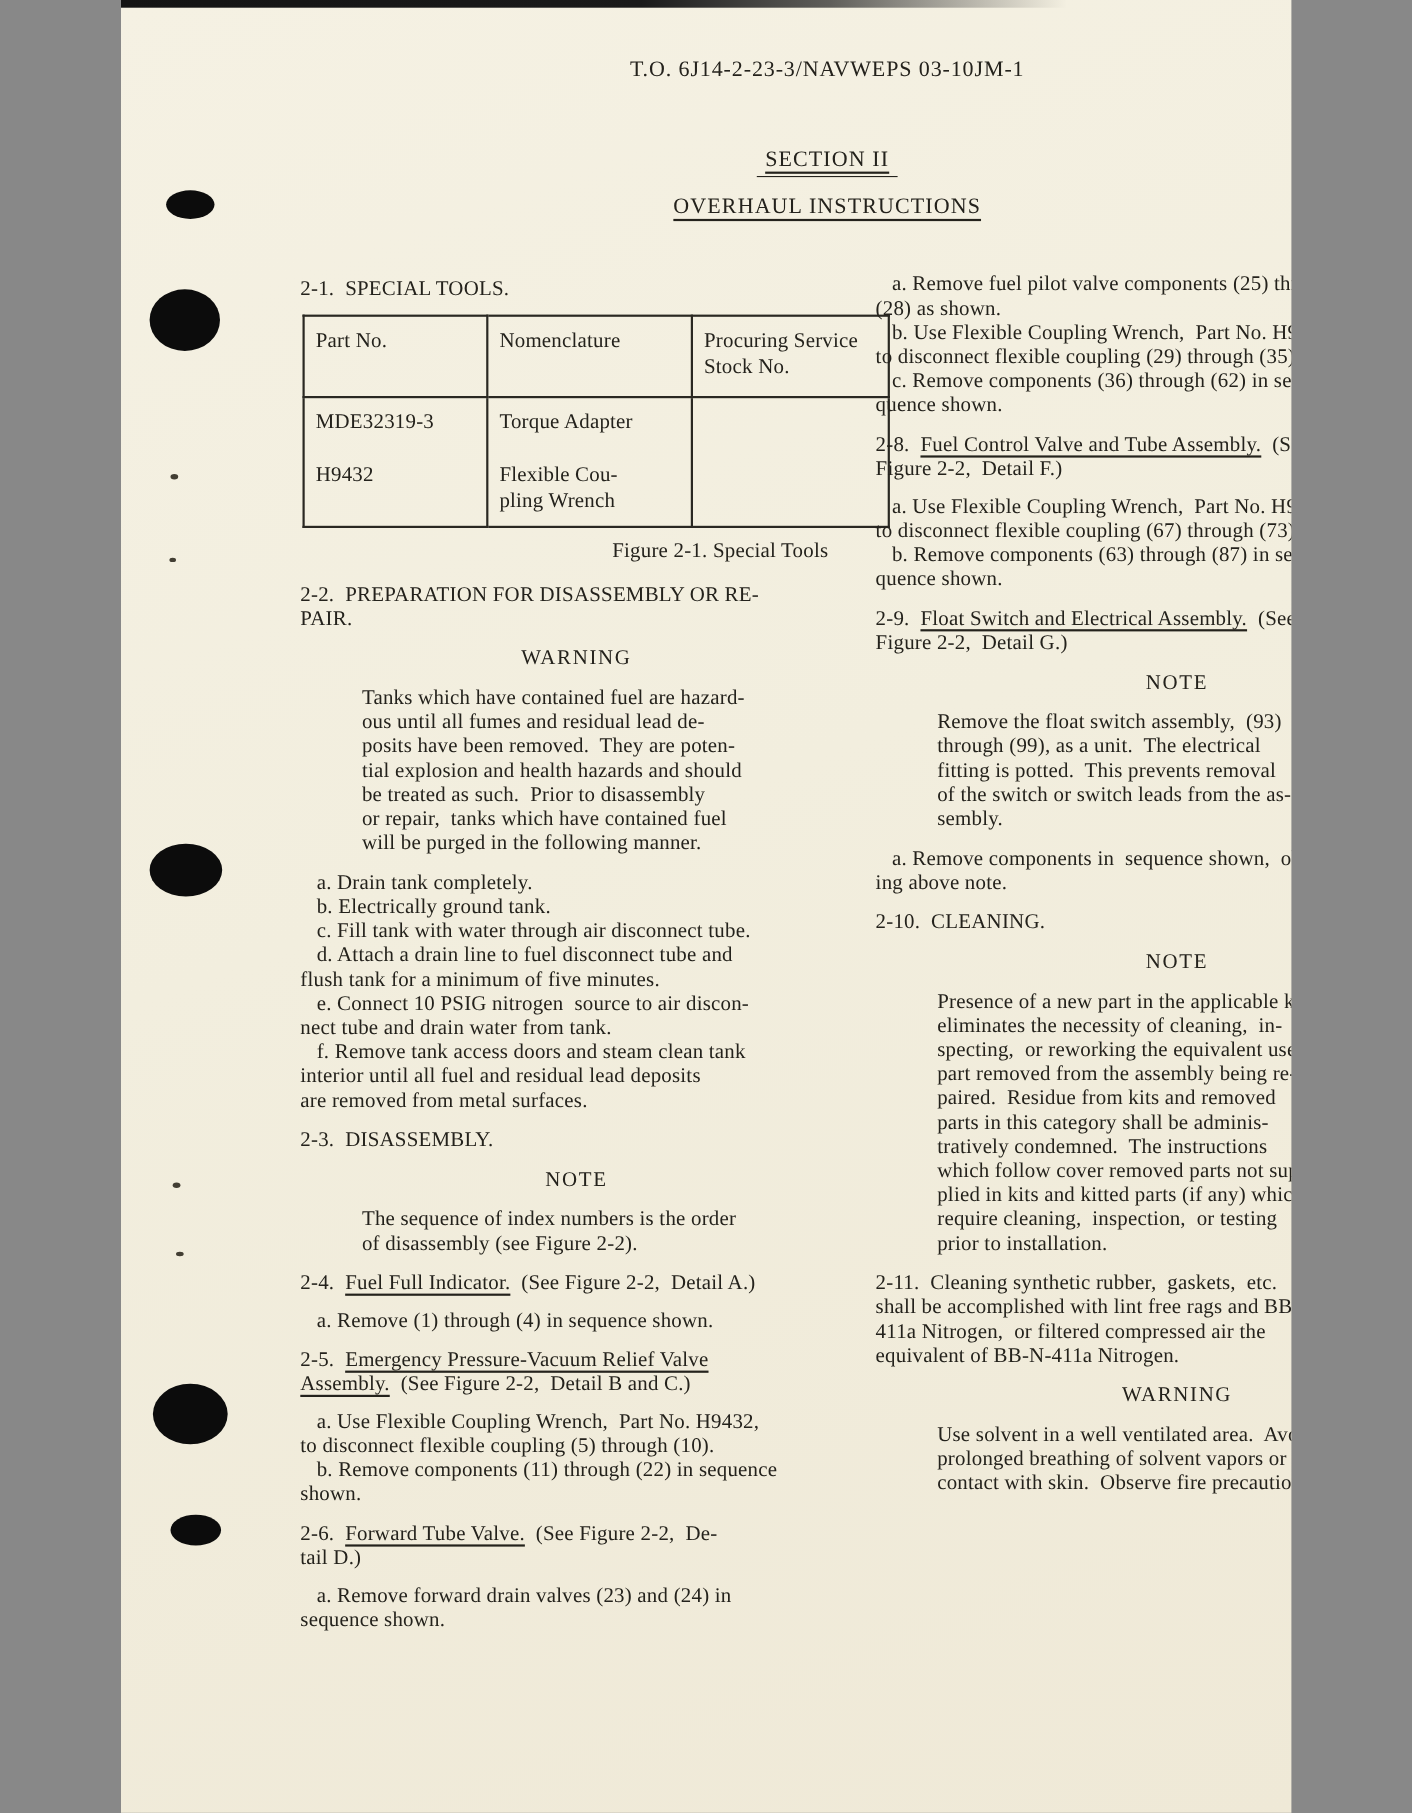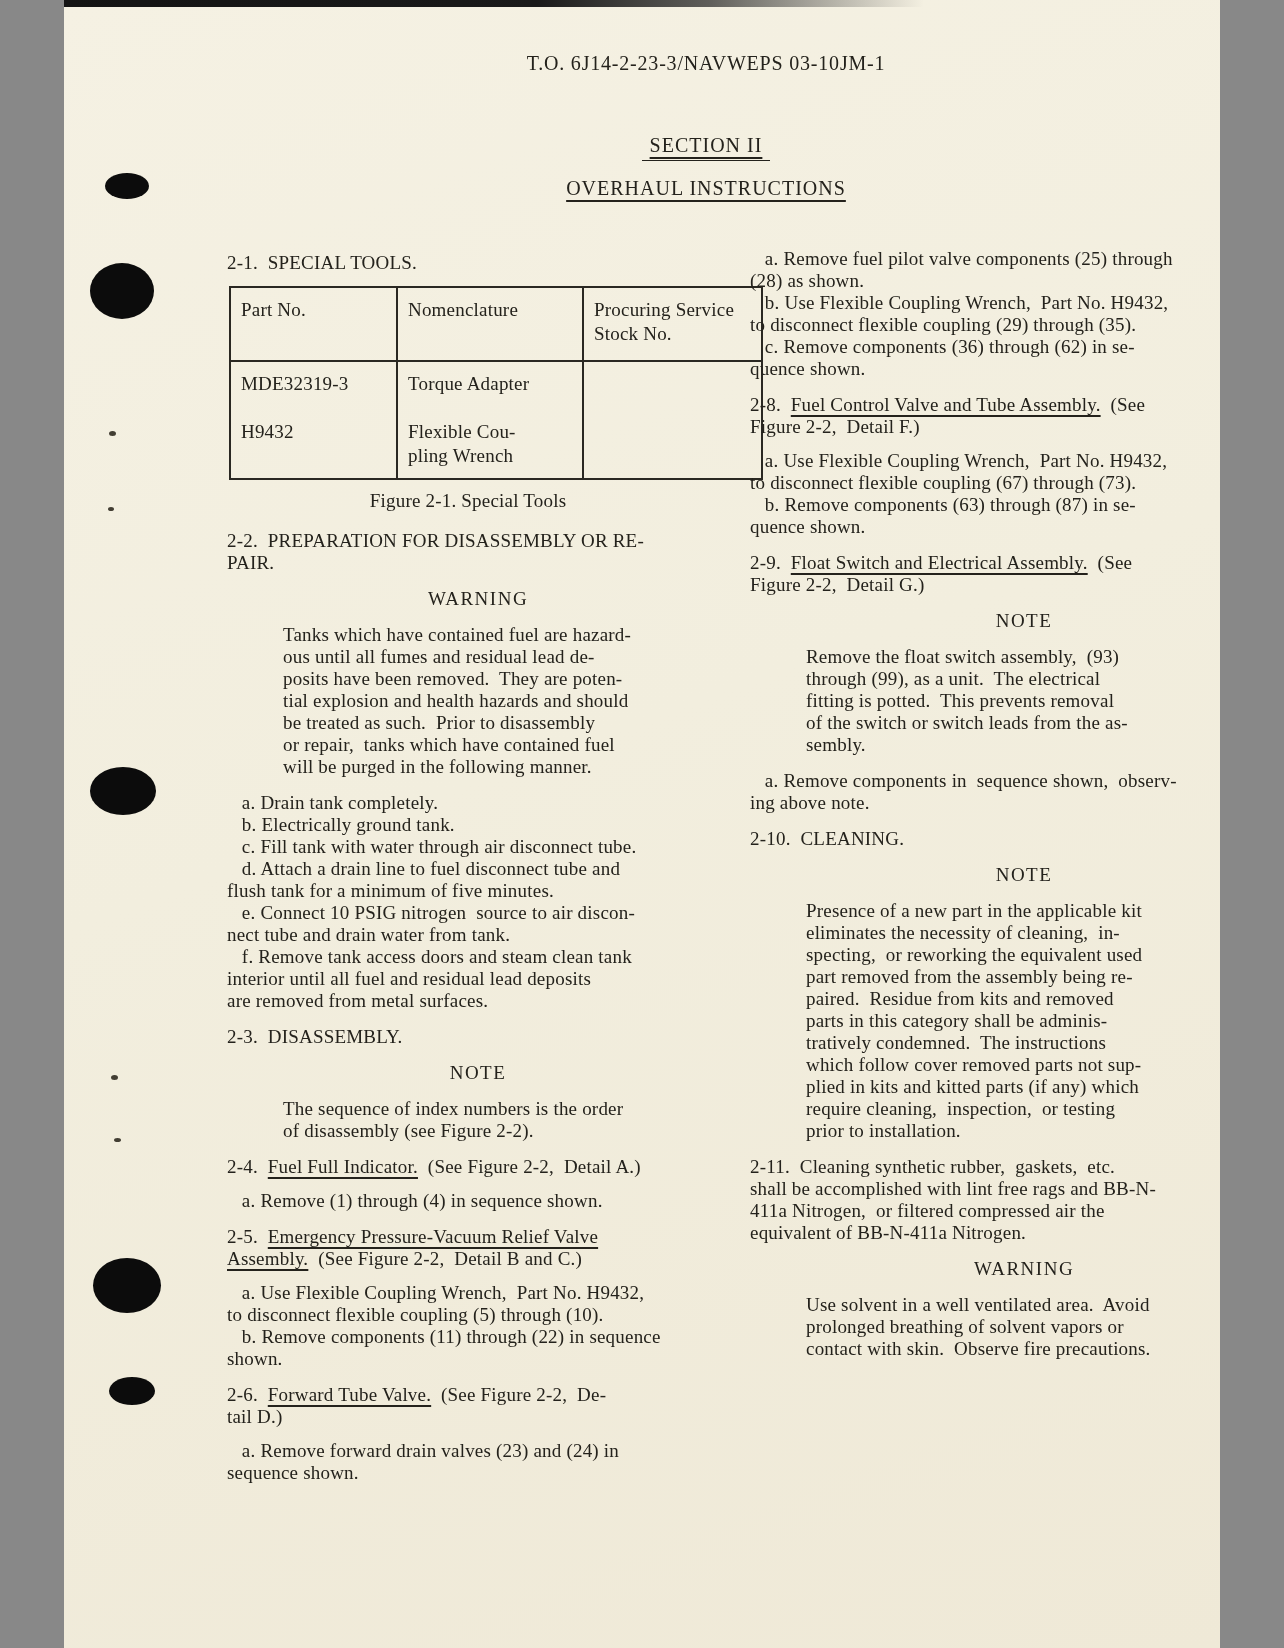--- a/index.html
+++ b/index.html
@@ -1,19 +1,19 @@
 <!DOCTYPE html>
 <html><head>
 <meta charset="utf-8">
 <style>
   html,body{margin:0;padding:0;}
   body{background:#888; font-family:"Liberation Serif","DejaVu Serif",serif;}
   .page{
     position:relative;
-    width:1156px;height:1648px;
+    width:1064px;height:1648px;
     margin:0 auto;
     background:linear-gradient(160deg,#f5f1e3 0%,#f2eede 45%,#efe9d7 100%);
     color:#24221c;
     overflow:hidden;
     font-size:19px;
     line-height:22px;
     letter-spacing:0.2px;
   }
   
   .top-edge{position:absolute;left:0;top:0;height:7px;width:860px;
@@ -45,21 +45,21 @@
   .indent{margin-left:56px;margin-right:4px;}
   
   table.tools{border-collapse:collapse;table-layout:fixed;width:478px;margin:4px 13px 10px 2px;}
   table.tools th,table.tools td{
     border:2px solid #2a2822;font-weight:normal;text-align:left;vertical-align:top;
     white-space:pre-wrap;padding:10px 10px;font-size:19px;line-height:24px;}
   table.tools th{height:52px;}
   table.tools td{height:96px;}
   .c1{width:145px;} .c2{width:164px;} .c3{width:157px;}
   th.c3{text-align:center;}
-  .caption{text-align:center;width:478px;margin:0 0 18px 2px;}
+  .caption{text-align:right;width:478px;margin:0 0 18px 2px;}
   .page-num{position:absolute;left:1188px;top:1538px;font-size:20px;}
 </style>
 </head>
 <body>
 
 <div class="page">
 
   <div class="top-edge"></div>
   <div class="right-band"></div>
   <div class="right-fold"></div>

